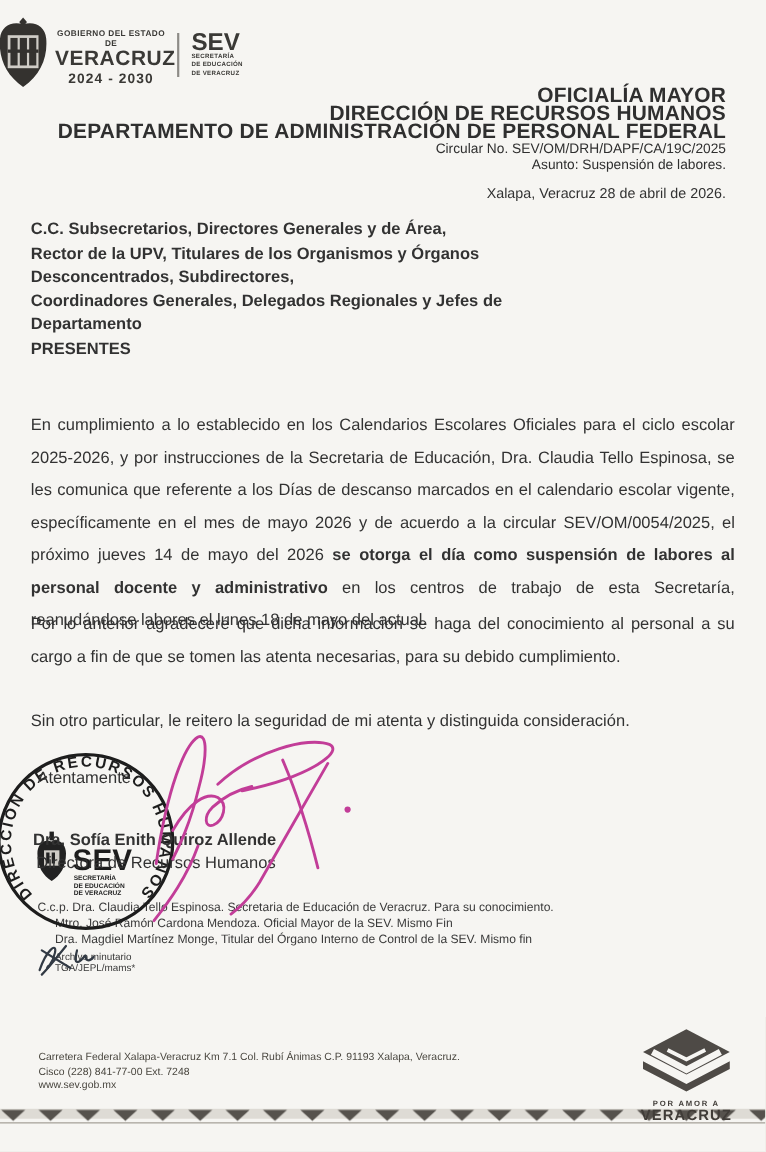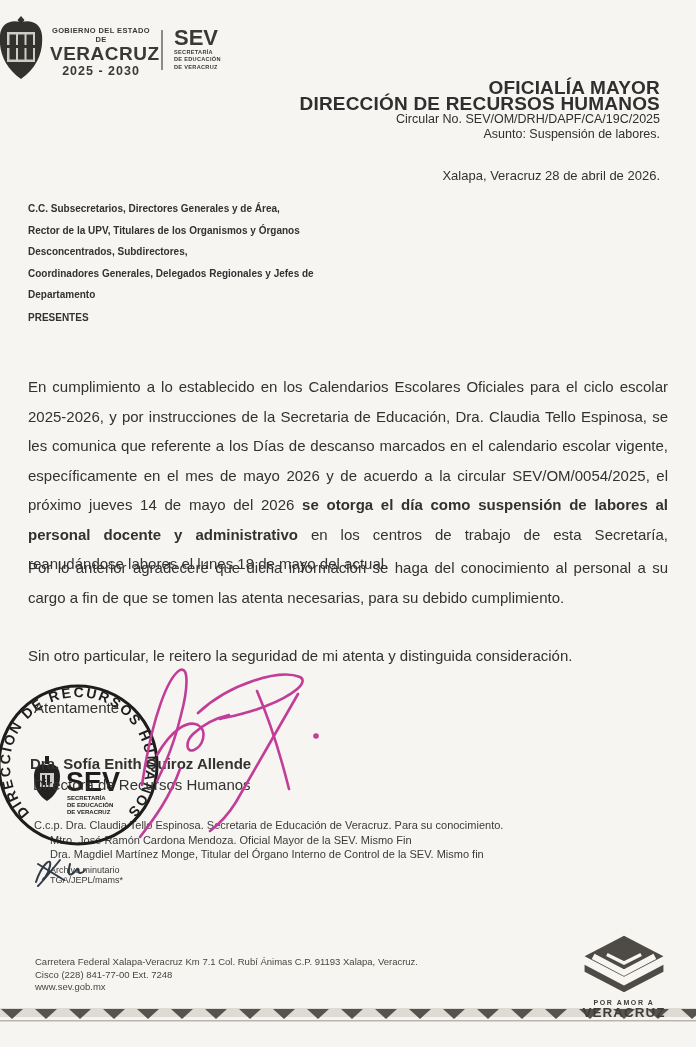--- a/index.html
+++ b/index.html
@@ -18,21 +18,21 @@
   .divider-v{position:absolute;left:161px;top:30px;height:40px;width:2px;background:#8d8b87;}
   .sev-block{position:absolute;left:174px;top:27px;color:#3a3936;}
   .sev-acronym{font-size:22px;font-weight:900;line-height:1;}
   .sev-sub{font-size:5.6px;font-weight:bold;line-height:1.3;letter-spacing:.3px;}
   
   .header-right{position:absolute;right:36px;top:80px;text-align:right;color:#2f2f2f;}
   .hr-bold{font-size:19px;font-weight:bold;line-height:16px;letter-spacing:.2px;}
   .hr-reg{font-size:12.5px;line-height:15px;}
   .dateline{position:absolute;right:36px;top:168px;font-size:13px;}
   
-  .recipients{position:absolute;left:28px;top:198px;font-size:10px;font-weight:bold;line-height:21.5px;}
+  .recipients{position:absolute;left:28px;top:198px;font-size:15px;font-weight:bold;line-height:21.5px;}
   .presentes{margin-top:1px;}
   
   .para{position:absolute;left:28px;width:640px;font-size:15px;line-height:29.5px;}
   .p1{top:344px;text-align:justify;margin-top:28px;}
   .p2{top:553px;text-align:justify;}
   .p3{top:641px;}
   .bold{font-weight:bold;}
   
   .closing{position:absolute;left:34px;top:699px;font-size:15px;z-index:3;}
   .stamp{position:absolute;left:-6px;top:681px;z-index:2;}
@@ -67,35 +67,36 @@
       <rect x="14.5" y="19.5" width="6.5" height="25"></rect>
       <rect x="23" y="19.5" width="6.5" height="25"></rect>
       <rect x="31.5" y="19.5" width="6.5" height="25"></rect>
       <rect x="12" y="30" width="28" height="3"></rect>
     </g>
   </svg>
 
   <div class="gov-block">
     <div class="gov-small">GOBIERNO DEL ESTADO DE</div>
     <div class="gov-name">VERACRUZ</div>
-    <div class="gov-years">2025 - 2030</div>
+    <div class="gov-years">2024 - 2030</div>
   </div>
 
   <div class="divider-v"></div>
 
   <div class="sev-block">
     <div class="sev-acronym">SEV</div>
     <div class="sev-sub">SECRETARÍA</div>
     <div class="sev-sub">DE EDUCACIÓN</div>
     <div class="sev-sub">DE VERACRUZ</div>
   </div>
 
   <div class="header-right">
     <div class="hr-bold">OFICIALÍA MAYOR</div>
     <div class="hr-bold">DIRECCIÓN DE RECURSOS HUMANOS</div>
+    <div class="hr-bold">DEPARTAMENTO DE ADMINISTRACIÓN DE PERSONAL FEDERAL</div>
     <div class="hr-reg">Circular No. SEV/OM/DRH/DAPF/CA/19C/2025</div>
     <div class="hr-reg">Asunto: Suspensión de labores.</div>
   </div>
   <div class="dateline">Xalapa, Veracruz 28 de abril de 2026.</div>
 
   <div class="recipients">
     <div>C.C. Subsecretarios, Directores Generales y de Área,</div>
     <div>Rector de la UPV, Titulares de los Organismos y Órganos</div>
     <div>Desconcentrados, Subdirectores,</div>
     <div>Coordinadores Generales, Delegados Regionales y Jefes de</div>

